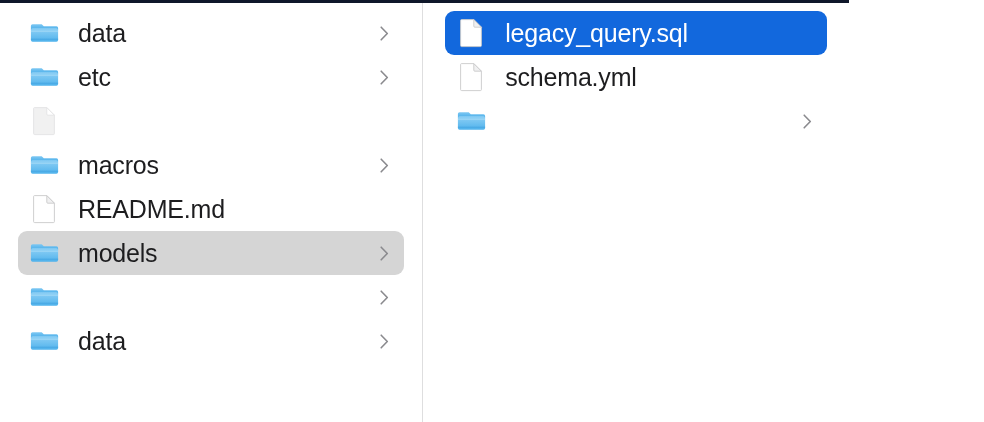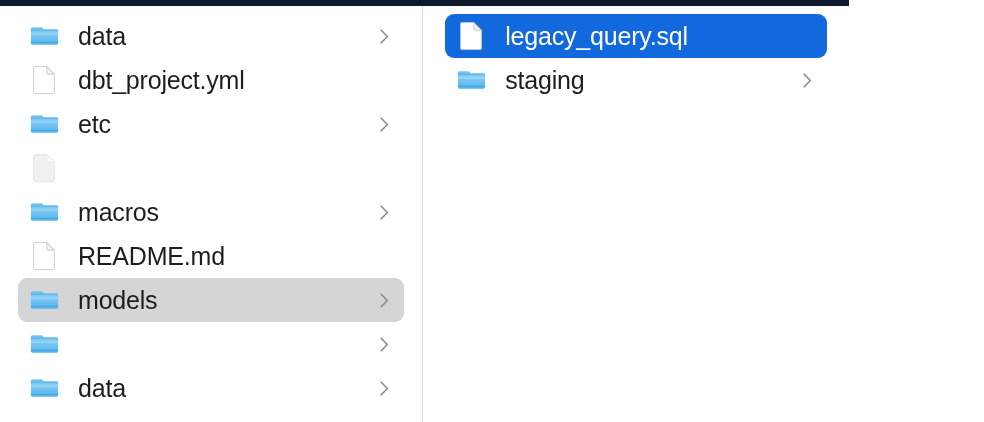--- a/index.html
+++ b/index.html
@@ -7,21 +7,21 @@
     width:984px; height:422px;
     background:#ffffff;
     font-family:"Liberation Sans", sans-serif;
     -webkit-font-smoothing:antialiased;
     overflow:hidden;
   }
   #finder{
     position:relative;
     width:849px; height:422px;
     background:#ffffff;
-    border-top:6px solid #0f172a;
+    border-top:3px solid #0f172a;
     display:flex;
   }
   .column{
     position:relative;
     height:100%;
     padding-top:8px;
     background:#ffffff;
   }
   #column-left{ width:490px; border-right:1px solid #dededf; }
   #column-right{ width:493px; }
@@ -96,34 +96,20 @@
         <span class="row-label">data</span>
         <span class="chev">
     <svg width="9" height="15" viewBox="0 0 9 15" xmlns="http://www.w3.org/2000/svg">
       <path d="M1.2 1.2L7.3 7.5L1.2 13.8" fill="none" stroke="#8a8a8e" stroke-width="1.6" stroke-linecap="round" stroke-linejoin="round"></path>
     </svg>
   </span>
       </div>
       <div class="row">
         <span class="icon">
     <svg viewBox="0 0 29 32" xmlns="http://www.w3.org/2000/svg">
-      <path d="M4.6 2.6h12.2l7.6 7.6v18.4a1.0 1.0 0 0 1-1.0 1.0H4.6a1.0 1.0 0 0 1-1.0-1.0V3.6a1.0 1.0 0 0 1 1.0-1.0z" fill="#ffffff" stroke="#c9c9cb" stroke-width="0.9"></path>
-      <path d="M16.8 2.6v6.6a1.0 1.0 0 0 0 1.0 1.0h6.6z" fill="#f0f0f1" stroke="#c9c9cb" stroke-width="0.9"></path>
-    </svg>
-  </span>
-        <span class="row-label">dbt_project.yml</span>
-        <span class="chev hidden">
-    <svg width="9" height="15" viewBox="0 0 9 15" xmlns="http://www.w3.org/2000/svg">
-      <path d="M1.2 1.2L7.3 7.5L1.2 13.8" fill="none" stroke="#8a8a8e" stroke-width="1.6" stroke-linecap="round" stroke-linejoin="round"></path>
-    </svg>
-  </span>
-      </div>
-      <div class="row">
-        <span class="icon">
-    <svg viewBox="0 0 29 32" xmlns="http://www.w3.org/2000/svg">
       <defs>
         <linearGradient id="fg1" x1="0" y1="0" x2="0" y2="1">
           <stop offset="0" stop-color="#8fd0f5"></stop>
                 <stop offset="1" stop-color="#4fb2ec"></stop>
         </linearGradient>
         <linearGradient id="fg2" x1="0" y1="0" x2="0" y2="1">
           <stop offset="0" stop-color="#7ec8f3"></stop>
                 <stop offset="1" stop-color="#46ace9"></stop>
         </linearGradient>
       </defs>
@@ -282,37 +268,50 @@
         <span class="row-label">legacy_query.sql</span>
         <span class="chev hidden">
     <svg width="9" height="15" viewBox="0 0 9 15" xmlns="http://www.w3.org/2000/svg">
       <path d="M1.2 1.2L7.3 7.5L1.2 13.8" fill="none" stroke="#8a8a8e" stroke-width="1.6" stroke-linecap="round" stroke-linejoin="round"></path>
     </svg>
   </span>
       </div>
       <div class="row">
         <span class="icon">
     <svg viewBox="0 0 29 32" xmlns="http://www.w3.org/2000/svg">
-      <defs>
-        <linearGradient id="fg1" x1="0" y1="0" x2="0" y2="1">
-          <stop offset="0" stop-color="#8fd0f5"></stop>
-                <stop offset="1" stop-color="#4fb2ec"></stop>
-        </linearGradient>
-        <linearGradient id="fg2" x1="0" y1="0" x2="0" y2="1">
-          <stop offset="0" stop-color="#7ec8f3"></stop>
-                <stop offset="1" stop-color="#46ace9"></stop>
-        </linearGradient>
-      </defs>
-      <path d="M2.5 7.2h9.2l2.1 2.1h12.7a1.6 1.6 0 0 1 1.6 1.6v2.0H0.9v-4.1A1.6 1.6 0 0 1 2.5 7.2z" fill="url(#fg2)"></path>
-      <rect x="0.9" y="11.2" width="27.2" height="13.6" rx="1.7" fill="url(#fg1)"></rect>
-      <rect x="0.9" y="13.6" width="27.2" height="1.2" fill="#a8dcf7" opacity="0.75"></rect>
-      <rect x="0.9" y="21.6" width="27.2" height="1.5" fill="#3fa3e0" opacity="0.55"></rect>
-    </svg>
-  </span>
-        <span class="row-label">staging</span>
+      <path d="M4.6 2.6h12.2l7.6 7.6v18.4a1.0 1.0 0 0 1-1.0 1.0H4.6a1.0 1.0 0 0 1-1.0-1.0V3.6a1.0 1.0 0 0 1 1.0-1.0z" fill="#ffffff" stroke="#c9c9cb" stroke-width="0.9"></path>
+      <path d="M16.8 2.6v6.6a1.0 1.0 0 0 0 1.0 1.0h6.6z" fill="#f0f0f1" stroke="#c9c9cb" stroke-width="0.9"></path>
+    </svg>
+  </span>
+        <span class="row-label">schema.yml</span>
+        <span class="chev hidden">
+    <svg width="9" height="15" viewBox="0 0 9 15" xmlns="http://www.w3.org/2000/svg">
+      <path d="M1.2 1.2L7.3 7.5L1.2 13.8" fill="none" stroke="#8a8a8e" stroke-width="1.6" stroke-linecap="round" stroke-linejoin="round"></path>
+    </svg>
+  </span>
+      </div>
+      <div class="row">
+        <span class="icon">
+    <svg viewBox="0 0 29 32" xmlns="http://www.w3.org/2000/svg">
+      <defs>
+        <linearGradient id="fg1" x1="0" y1="0" x2="0" y2="1">
+          <stop offset="0" stop-color="#8fd0f5"></stop>
+                <stop offset="1" stop-color="#4fb2ec"></stop>
+        </linearGradient>
+        <linearGradient id="fg2" x1="0" y1="0" x2="0" y2="1">
+          <stop offset="0" stop-color="#7ec8f3"></stop>
+                <stop offset="1" stop-color="#46ace9"></stop>
+        </linearGradient>
+      </defs>
+      <path d="M2.5 7.2h9.2l2.1 2.1h12.7a1.6 1.6 0 0 1 1.6 1.6v2.0H0.9v-4.1A1.6 1.6 0 0 1 2.5 7.2z" fill="url(#fg2)"></path>
+      <rect x="0.9" y="11.2" width="27.2" height="13.6" rx="1.7" fill="url(#fg1)"></rect>
+      <rect x="0.9" y="13.6" width="27.2" height="1.2" fill="#a8dcf7" opacity="0.75"></rect>
+      <rect x="0.9" y="21.6" width="27.2" height="1.5" fill="#3fa3e0" opacity="0.55"></rect>
+    </svg>
+  </span>
         <span class="chev">
     <svg width="9" height="15" viewBox="0 0 9 15" xmlns="http://www.w3.org/2000/svg">
       <path d="M1.2 1.2L7.3 7.5L1.2 13.8" fill="none" stroke="#8a8a8e" stroke-width="1.6" stroke-linecap="round" stroke-linejoin="round"></path>
     </svg>
   </span>
       </div>
     </div>
 
 </div>
 

